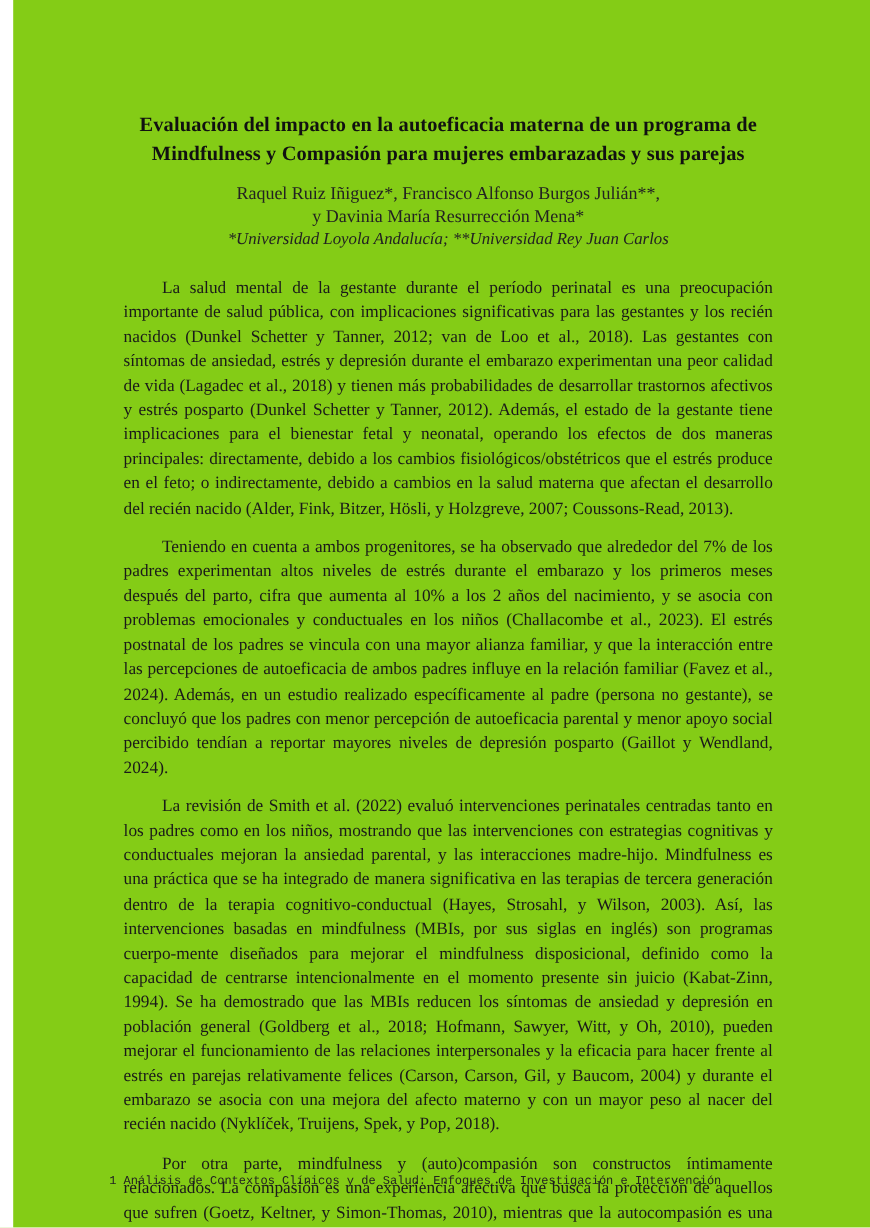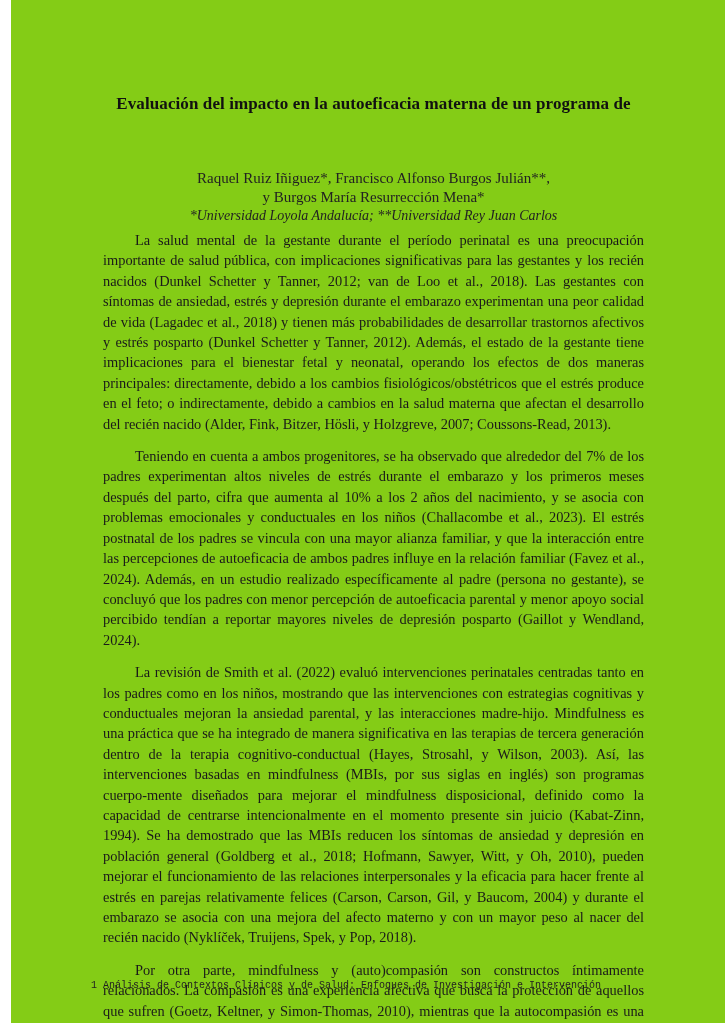--- a/index.html
+++ b/index.html
@@ -8,21 +8,21 @@
   .title {
     position: absolute; left: 60px; width: 605px; top: 92px;
     font-family: "Liberation Serif", "DejaVu Serif", serif;
     font-weight: bold; font-size: 17px; line-height: 24px;
     text-align: center; color: #111; letter-spacing: 0.1px;
   }
   .title div { white-space: nowrap; }
   .authors {
     position: absolute; left: 60px; width: 605px; top: 153px;
     font-family: "Liberation Serif", "DejaVu Serif", serif;
-    font-size: 15px; line-height: 19px; text-align: center; color: #222; margin-top: 16px;
+    font-size: 15px; line-height: 19px; text-align: center; color: #222;
   }
   .affil {
     font-style: italic; font-size: 14px; line-height: 17px; text-align: center;
   }
   .body {
     position: absolute; left: 80px; width: 565px; top: 218px;
     font-family: "Liberation Serif", "DejaVu Serif", serif;
     font-size: 14.4px; line-height: 20.4px; color: #1a1a1a;
     text-align: justify;
   }
@@ -34,25 +34,26 @@
     font-size: 10px; line-height: 16px; color: #222; white-space: nowrap; margin-top: 16px;
   }
 </style>
 </head>
 <body>
 
 <div class="page">
 
   <div class="title">
     <div>Evaluación del impacto en la autoeficacia materna de un programa de</div>
+    <div>Mindfulness y Compasión para mujeres embarazadas y sus parejas</div>
   </div>
 
   <div class="authors">
     <div>Raquel Ruiz Iñiguez*, Francisco Alfonso Burgos Julián**,</div>
-    <div>y Burgos María Resurrección Mena*</div>
+    <div>y Davinia María Resurrección Mena*</div>
     <div class="affil">*Universidad Loyola Andalucía; **Universidad Rey Juan Carlos</div>
   </div>
 
   <div class="body">
     <p class="para">La salud mental de la gestante durante el período perinatal es una preocupación importante de salud pública, con implicaciones significativas para las gestantes y los recién nacidos (Dunkel Schetter y Tanner, 2012; van de Loo et al., 2018). Las gestantes con síntomas de ansiedad, estrés y depresión durante el embarazo experimentan una peor calidad de vida (Lagadec et al., 2018) y tienen más probabilidades de desarrollar trastornos afectivos y estrés posparto (Dunkel Schetter y Tanner, 2012). Además, el estado de la gestante tiene implicaciones para el bienestar fetal y neonatal, operando los efectos de dos maneras principales: directamente, debido a los cambios fisiológicos/obstétricos que el estrés produce en el feto; o indirectamente, debido a cambios en la salud materna que afectan el desarrollo del recién nacido (Alder, Fink, Bitzer, Hösli, y Holzgreve, 2007; Coussons-Read, 2013).</p>
     <p class="para">Teniendo en cuenta a ambos progenitores, se ha observado que alrededor del 7% de los padres experimentan altos niveles de estrés durante el embarazo y los primeros meses después del parto, cifra que aumenta al 10% a los 2 años del nacimiento, y se asocia con problemas emocionales y conductuales en los niños (Challacombe et al., 2023). El estrés postnatal de los padres se vincula con una mayor alianza familiar, y que la interacción entre las percepciones de autoeficacia de ambos padres influye en la relación familiar (Favez et al., 2024). Además, en un estudio realizado específicamente al padre (persona no gestante), se concluyó que los padres con menor percepción de autoeficacia parental y menor apoyo social percibido tendían a reportar mayores niveles de depresión posparto (Gaillot y Wendland, 2024).</p>
     <p class="para">La revisión de Smith et al. (2022) evaluó intervenciones perinatales centradas tanto en los padres como en los niños, mostrando que las intervenciones con estrategias cognitivas y conductuales mejoran la ansiedad parental, y las interacciones madre-hijo. Mindfulness es una práctica que se ha integrado de manera significativa en las terapias de tercera generación dentro de la terapia cognitivo-conductual (Hayes, Strosahl, y Wilson, 2003). Así, las intervenciones basadas en mindfulness (MBIs, por sus siglas en inglés) son programas cuerpo-mente diseñados para mejorar el mindfulness disposicional, definido como la capacidad de centrarse intencionalmente en el momento presente sin juicio (Kabat-Zinn, 1994). Se ha demostrado que las MBIs reducen los síntomas de ansiedad y depresión en población general (Goldberg et al., 2018; Hofmann, Sawyer, Witt, y Oh, 2010), pueden mejorar el funcionamiento de las relaciones interpersonales y la eficacia para hacer frente al estrés en parejas relativamente felices (Carson, Carson, Gil, y Baucom, 2004) y durante el embarazo se asocia con una mejora del afecto materno y con un mayor peso al nacer del recién nacido (Nyklíček, Truijens, Spek, y Pop, 2018).</p>
     <p class="para">Por otra parte, mindfulness y (auto)compasión son constructos íntimamente relacionados. La compasión es una experiencia afectiva que busca la protección de aquellos que sufren (Goetz, Keltner, y Simon-Thomas, 2010), mientras que la autocompasión es una experiencia afectiva hacia uno mismo, que ofrece una comprensión no crítica del propio dolor, insuficiencias y fracasos (Neff, 2003). Se ha sugerido que una actitud compasiva hacia uno mismo y las propias dificultades es un mecanismo subyacente de cambio en las MBIs (Kuyken et al., 2010). Los estudios muestran que las MBIs tienen un efecto positivo en la autocompasión (Wasson, Barratt, O’Brien, 2020) y algunos investigadores han propuesto incluir prácticas explícitas de compasión dentro de las MBIs (Hollis-Walker y Colosimo, 2011). Las intervenciones basadas en mindfulness y (auto)compasión también han demostrado ser eficaces en la reducción de la depresión, el afecto negativo y el estrés, y en la promoción del afecto positivo y el bienestar</p>
   </div>
 

